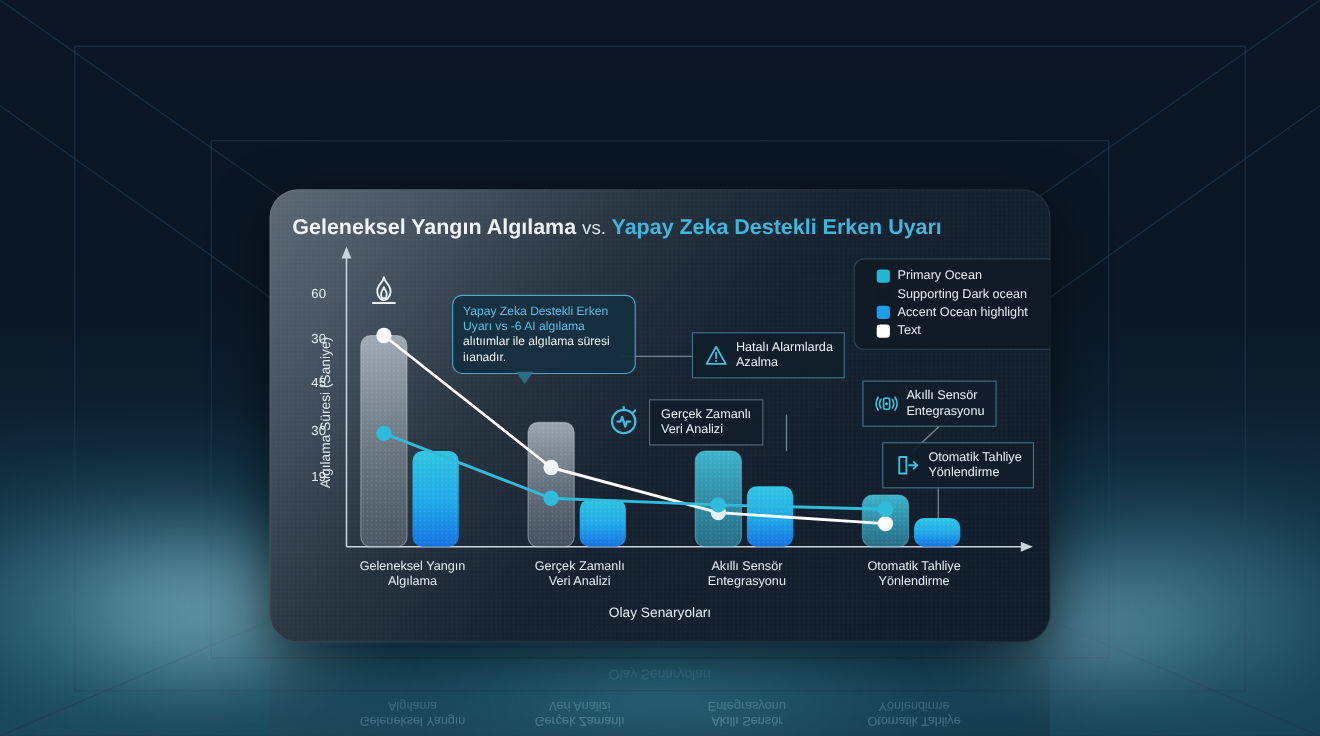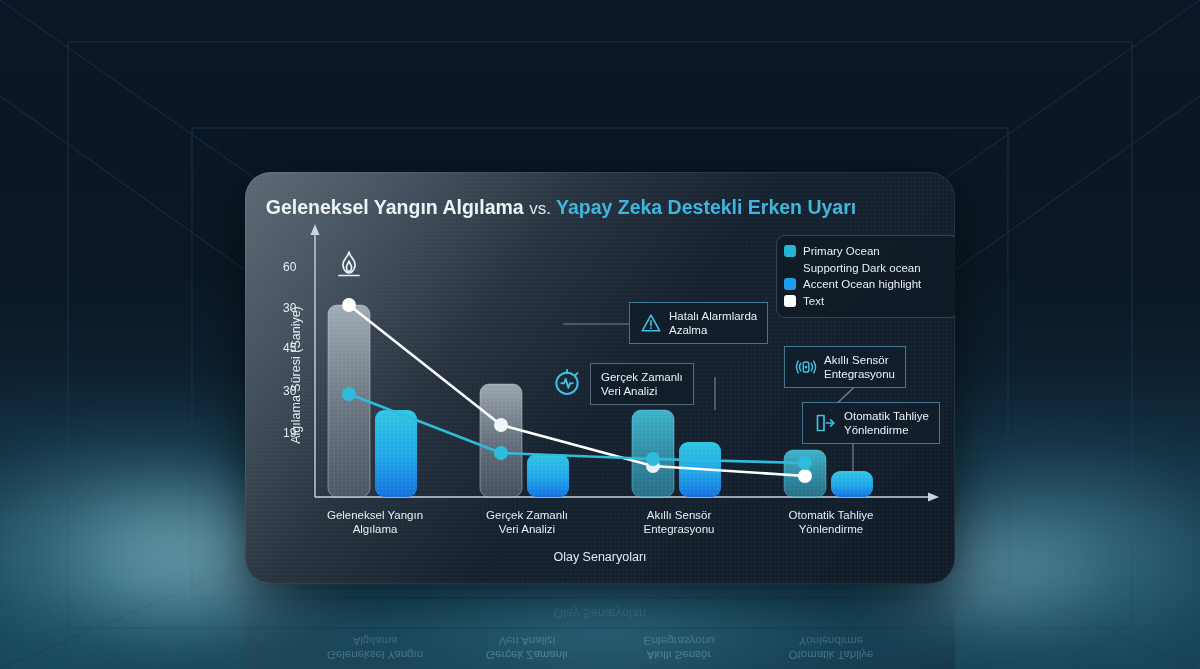--- a/index.html
+++ b/index.html
@@ -41,21 +41,21 @@
   .chart-title{position:absolute;left:0;top:24px;width:632px;text-align:center;
                font-size:19.5px;font-weight:bold;color:#eef3f7;white-space:nowrap;}
   .chart-title .accent{color:#3fb6dd;}
   .chart-title .vs{color:#dce5ec;font-weight:normal;font-size:17px;}
 
   .plot{position:absolute;left:0;top:0;width:710px;height:412px;}
 
   
   .legend{position:absolute;left:531px;top:63px;width:165px;
           background:rgba(16,26,38,.88);border:1px solid rgba(120,160,185,.30);
-          border-radius:9px;padding:7px 9px 8px 7px;}
+          border-radius:9px;padding:7px 9px 8px 20px;}
   .lg-row{display:flex;align-items:center;gap:7px;height:16.5px;}
   .sw{width:12px;height:12px;border-radius:3px;flex:0 0 auto;}
   .lg-row span{font-size:11.5px;color:#e7eef4;white-space:nowrap;}
 
   
   .ylab{position:absolute;left:-44px;top:196px;width:190px;text-align:center;
         transform:rotate(-90deg);font-size:12.5px;color:#e3ebf1;}
   .xlab{position:absolute;left:0;top:378px;width:710px;text-align:center;
         font-size:12.5px;color:#e3ebf1;}
 
@@ -244,20 +244,24 @@
           <span class="sw" style="background:#1a9ff0;"></span>
           <span>Accent Ocean highlight</span>
         </div>
         <div class="lg-row">
           <span class="sw" style="background:#ffffff;"></span>
           <span>Text</span>
         </div>
       </div>
 
       
+      <div class="bubble">
+        <span class="c">Yapay Zeka Destekli Erken Uyarı vs -6 AI algılama</span>
+        <span class="w">alıtıımlar ile algılama süresi iıanadır.</span>
+      </div>
 
       
       <div class="badge b1">
         <svg class="ic" width="22" height="22" viewBox="0 0 24 24" fill="none" stroke="#3fc0dd" stroke-width="1.8" stroke-linejoin="round" stroke-linecap="round">
           <path d="M12 3.5 L21.5 20.5 L2.5 20.5 Z"></path>
           <line x1="12" y1="9.5" x2="12" y2="15"></line>
             <circle cx="12" cy="17.6" r="1.05" fill="#3fc0dd" stroke="none"></circle>
         </svg>
         <span class="txt">
           Hatalı Alarmlarda<br>Azalma</span>

